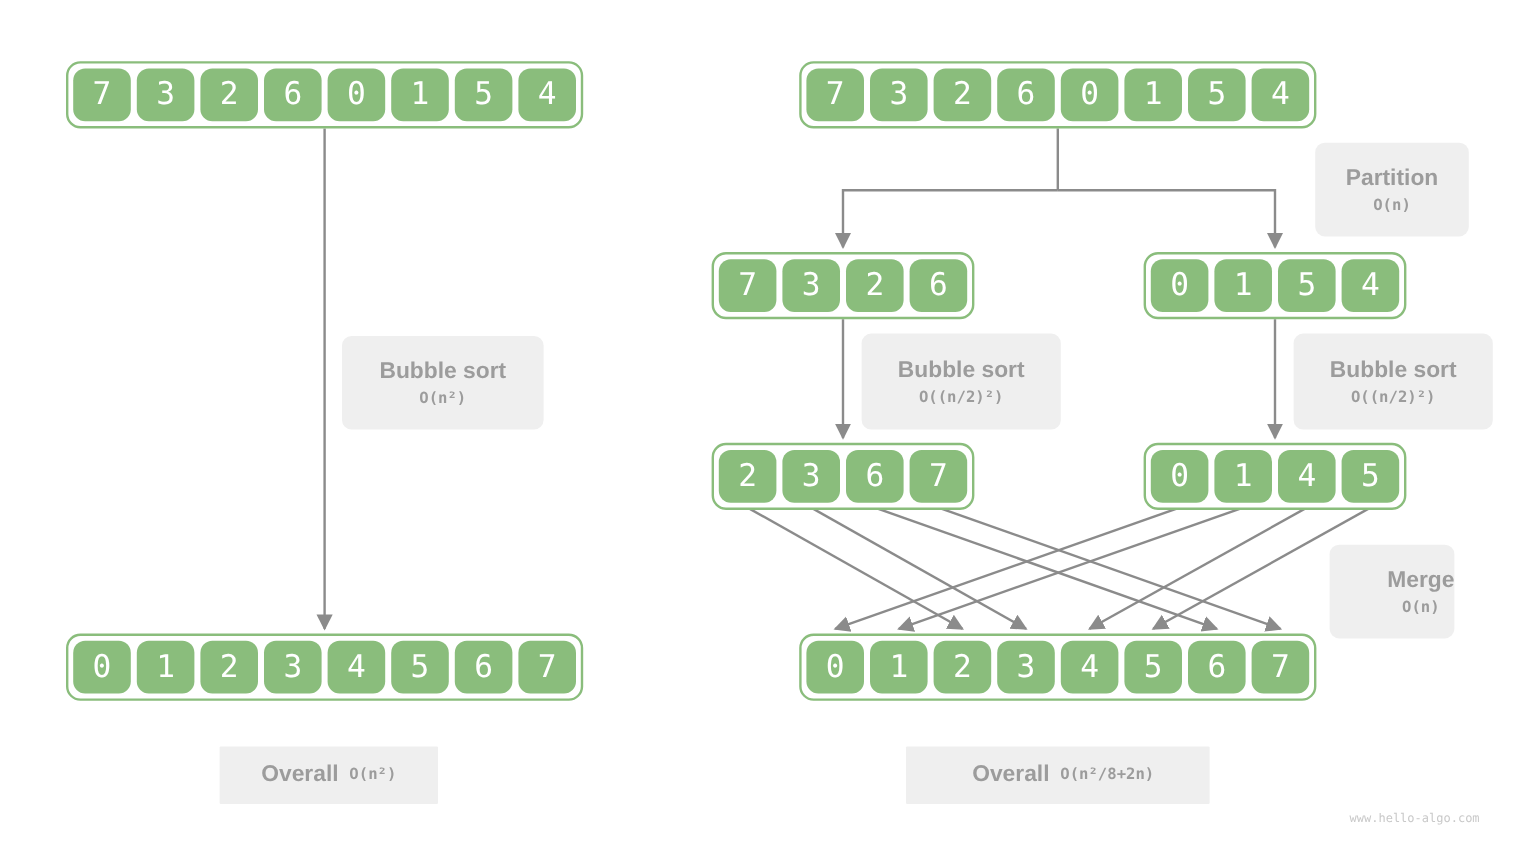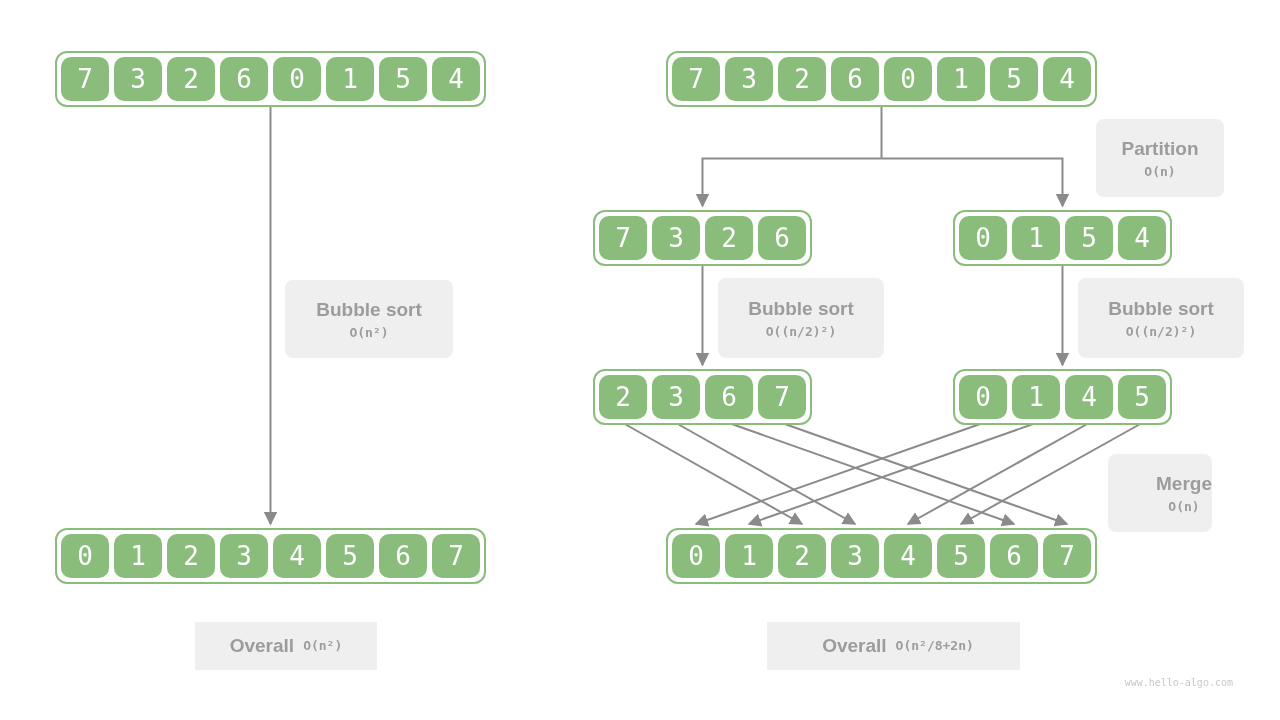--- a/index.html
+++ b/index.html
@@ -25,21 +25,21 @@
     color:#ffffff;font-family:"DejaVu Sans Mono",monospace;font-size:26px;
     display:flex;align-items:center;justify-content:center;
   }
 
   .label-box{
     position:absolute;z-index:3;background:var(--label-bg);color:var(--label-fg);
     border-radius:8px;display:flex;align-items:center;justify-content:center;
     box-sizing:border-box;
   }
   .label-box.two-line{flex-direction:column;}
-  .label-box.one-line{flex-direction:row;gap:9px;border-radius:1px;margin-left:12px;}
+  .label-box.one-line{flex-direction:row;gap:9px;border-radius:1px;}
   .label-title{font-weight:bold;font-size:19px;line-height:1.55;}
   .label-complexity{font-family:"DejaVu Sans Mono",monospace;font-weight:bold;font-size:13px;line-height:1.45;}
   .label-complexity sup,.label-complexity{font-weight:bold;}
 
   .watermark{
     position:absolute;z-index:2;right:47px;top:677px;
     font-family:"DejaVu Sans Mono",monospace;font-size:10px;color:var(--watermark);
   }
 </style>
 </head>

